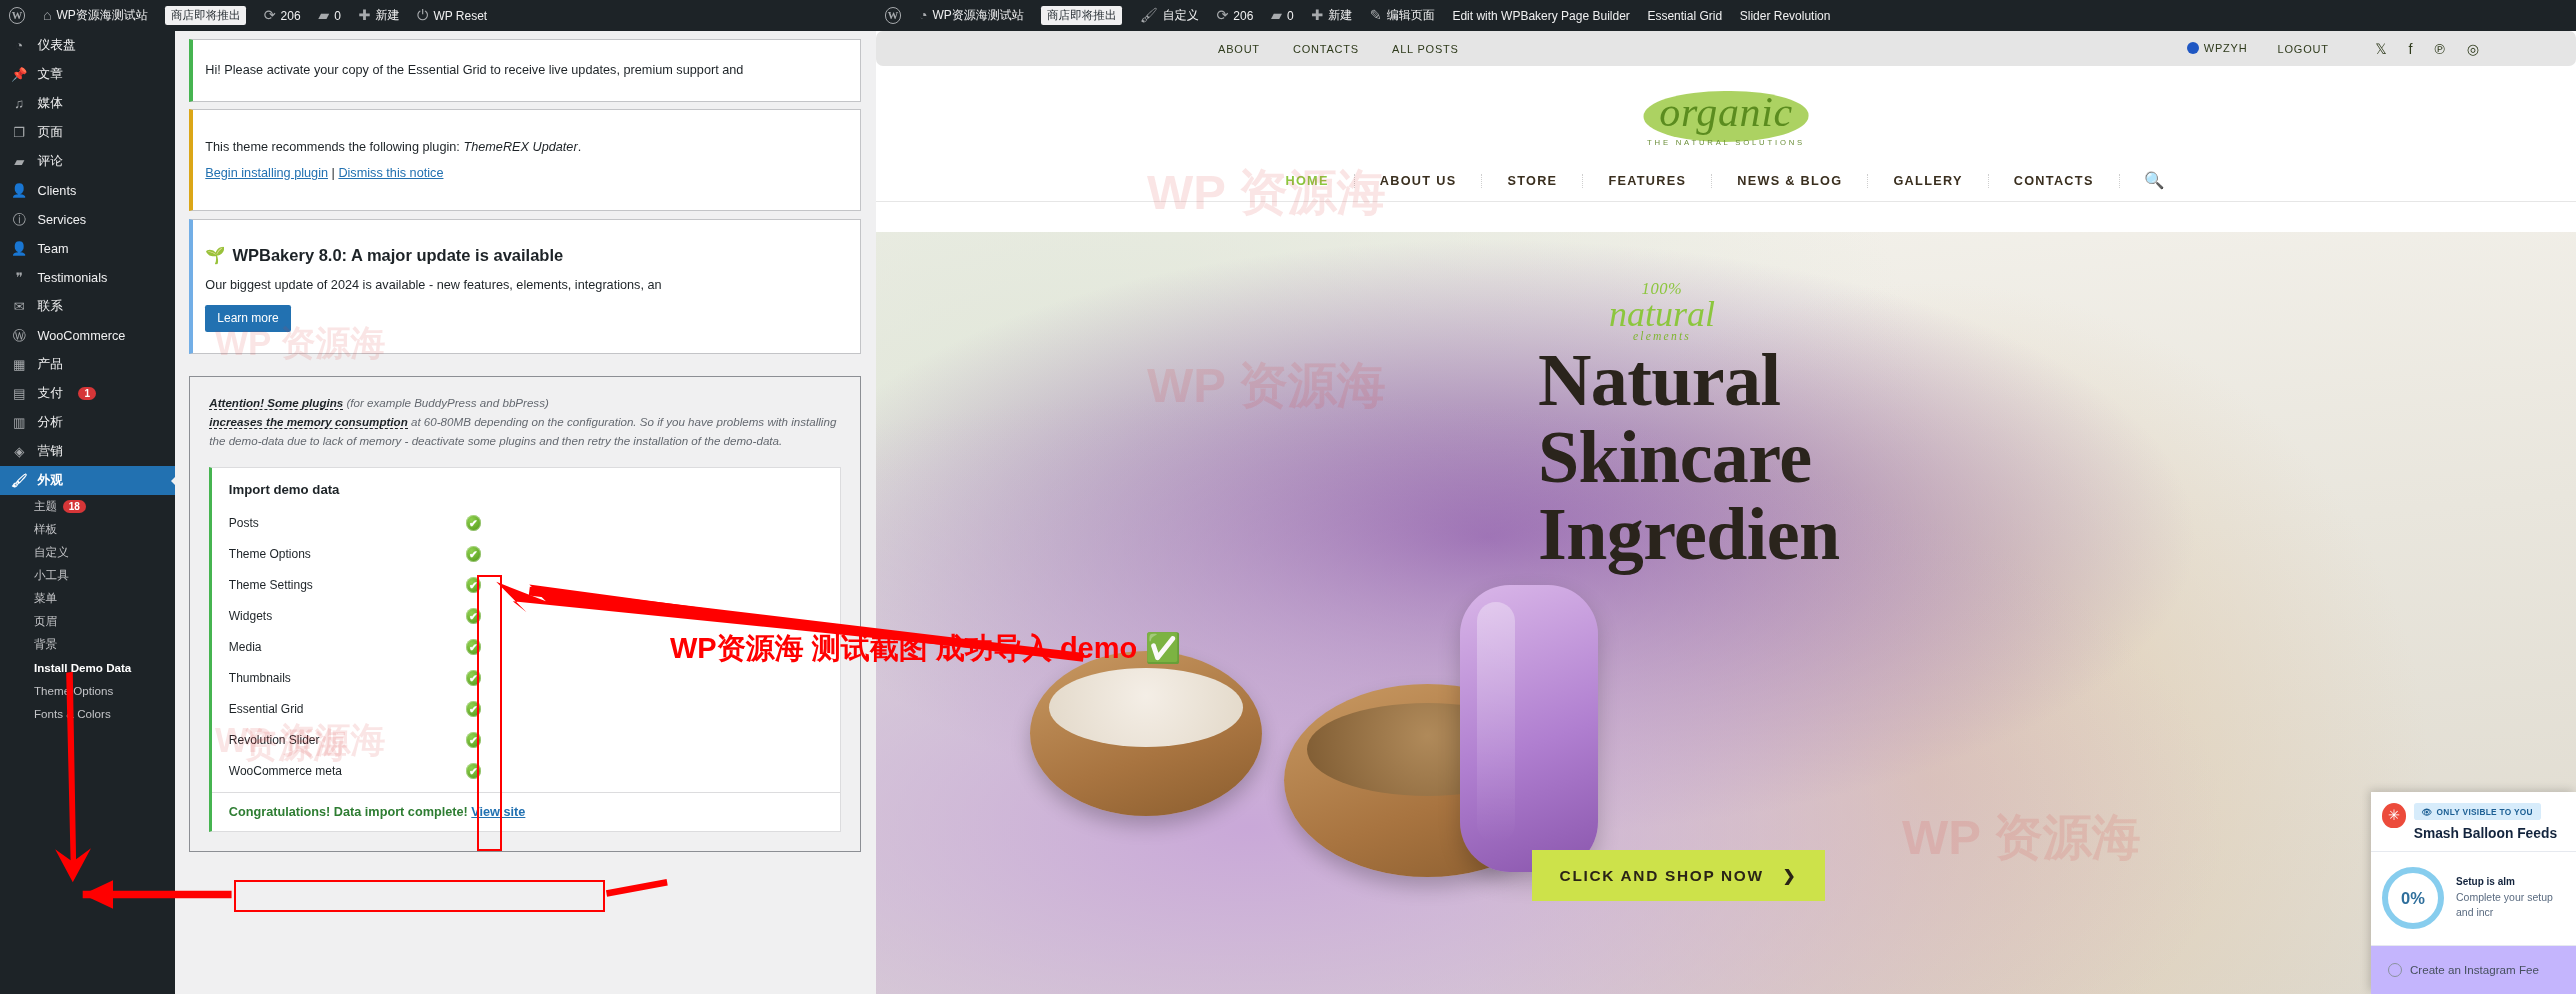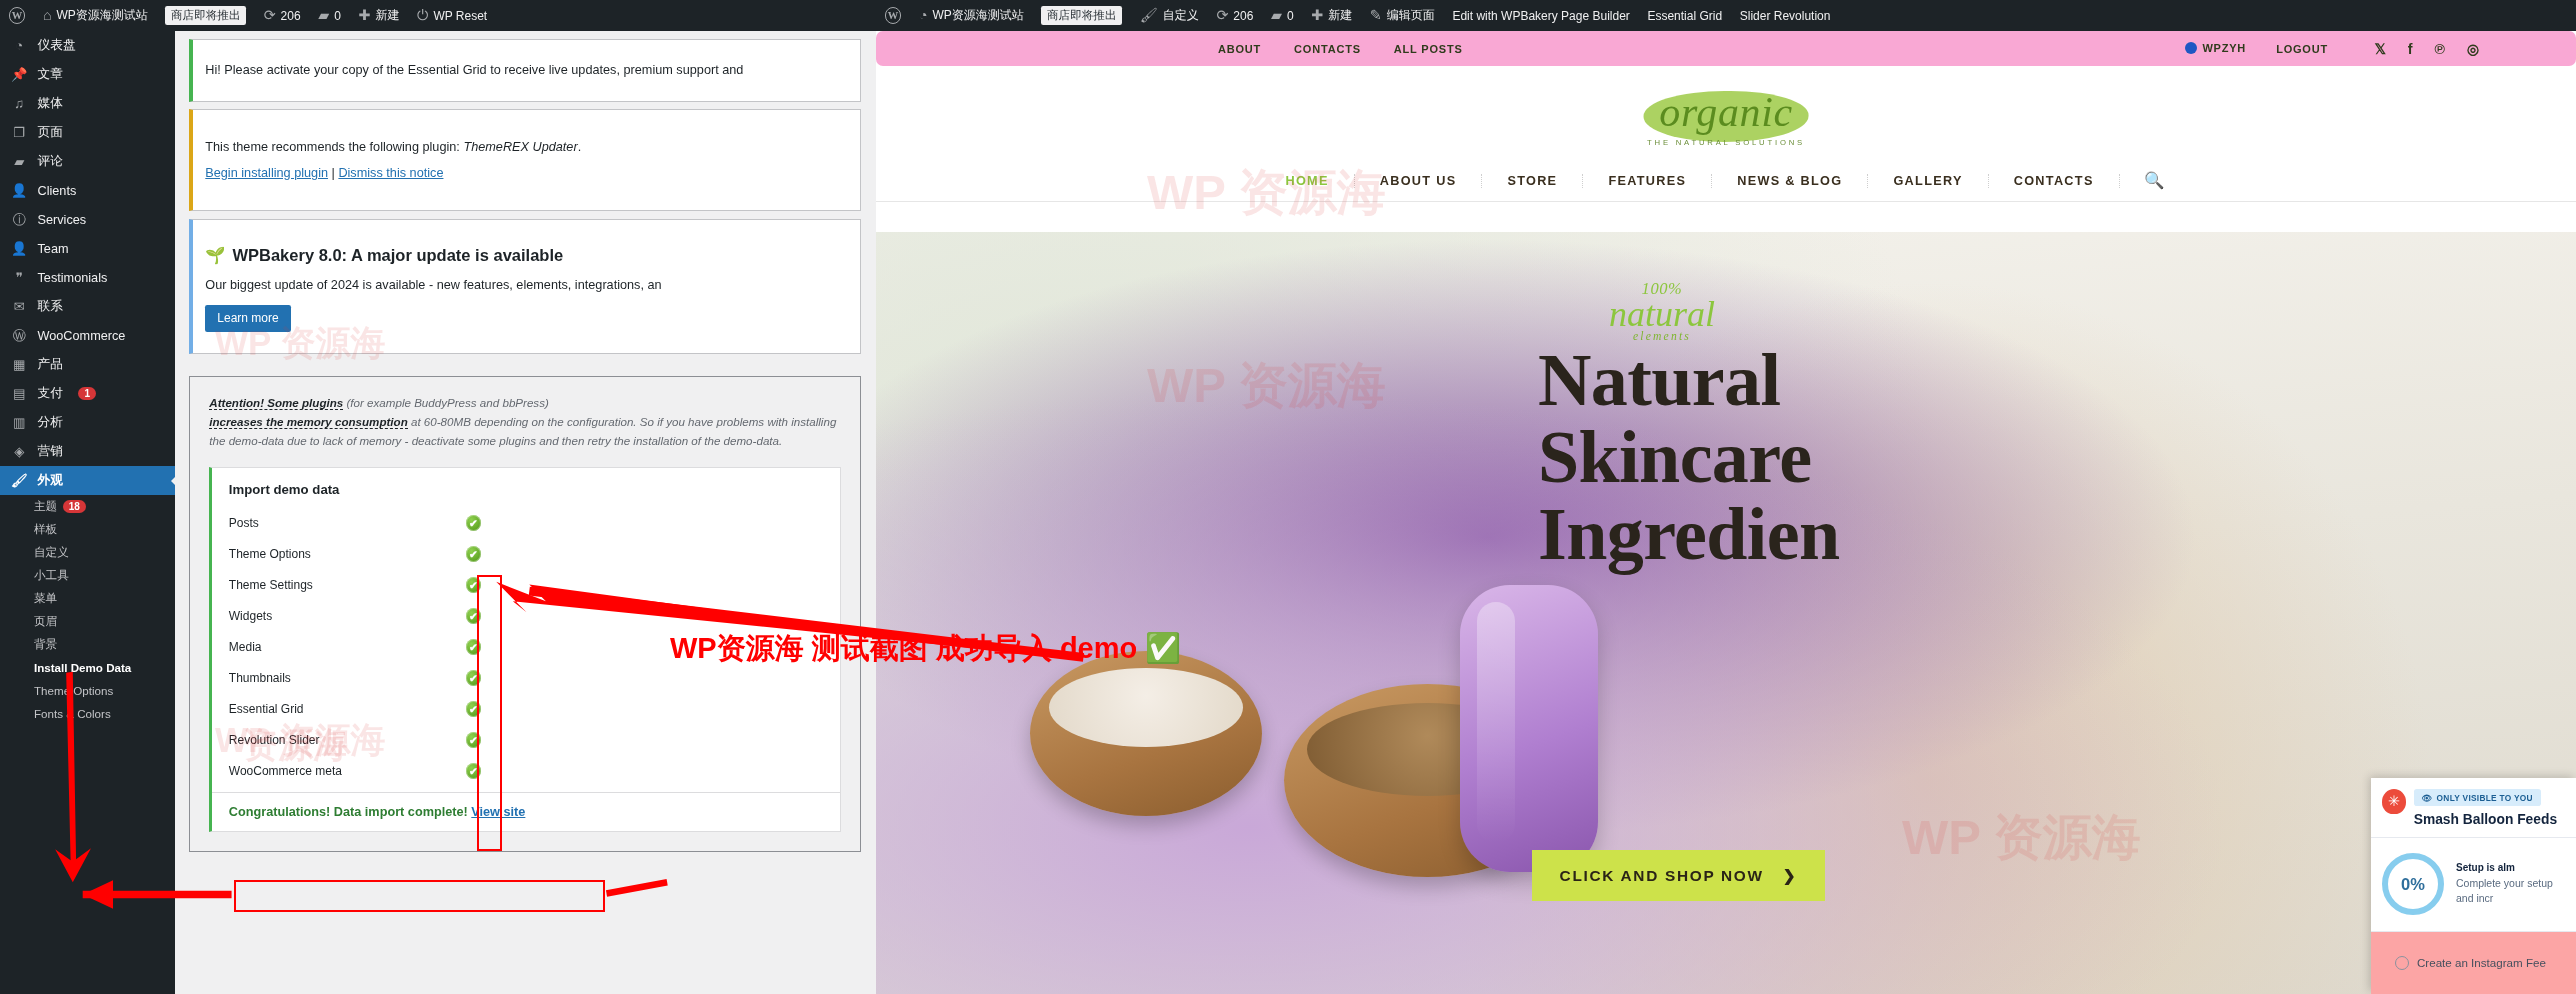--- a/index.html
+++ b/index.html
@@ -131,23 +131,23 @@
   .done-bar a { color: #2271b1; }
   
   .redbox { position: absolute; border: 2.8px solid #f00; z-index: 60; pointer-events:none; }
   
   .site {
     position: absolute; top: 31px; left: 876px;
     width: 1700px; height: 963px; background: #fff;
     overflow: hidden; z-index: 25;
   }
   .greenbar {
-    height: 35px; background: #f9a8d4;
+    height: 35px; background: #e5e5e5;
     display: flex; align-items: center;
-    font-size: 11px; letter-spacing: 0.8px; font-weight: 700;
+    font-size: 11px; letter-spacing: 0.8px; font-weight: 400;
     color: #2f3b1c;
     border-radius: 7px;
   }
   .greenbar .gleft { display: flex; gap: 33px; margin-left: 342px; }
   .greenbar .gright { display: flex; gap: 30px; align-items:center; margin-left: auto; margin-right: 96px; }
   .soc { display: flex; gap: 21px; font-size: 14.3px; margin-left: 16.5px; }
   .wpzyh-dot {
     width: 12px; height: 12px; border-radius: 50%;
     background: #1f57c3; display: inline-block; margin-right: 5px;
     vertical-align: -1.7px;
@@ -241,21 +241,21 @@
   }
   .sbp-title { font-size: 13.8px; font-weight: 700; color: #13243d; margin-top: 5.5px; white-space: nowrap;}
   .sbp-body { border-top: 0.6px solid #e6e9ef; padding: 15.4px 11px; display: flex; gap: 12px; align-items: center;}
   .ring {
     width: 62px; height: 62px; border-radius: 50%;
     border: 6px solid #87cdee; display: flex; align-items: center; justify-content: center;
     color: #2f6f9c; font-size: 16.5px; font-weight: 700; flex: 0 0 62px;
   }
   .sbp-body h5 { font-size: 10px; color: #13243d; }
   .sbp-body p { font-size: 10.5px; color: #5a6b80; line-height: 1.45; margin-top: 3.3px;}
-  .sbp-foot { background: #fca5a5; border-top: 0.6px solid #e6e9ef; padding: 24px; display:flex; align-items:center; gap:7.7px;}
+  .sbp-foot { background: #c4b5fd; border-top: 0.6px solid #e6e9ef; padding: 17px; display:flex; align-items:center; gap:7.7px;}
   .radio { width: 14.3px; height: 14.3px; border-radius: 50%; border: 1.7px solid #8a929e; flex:0 0 14.3px;}
   .sbp-foot span { font-size: 11.6px; color: #46505e; white-space: nowrap;}
   
   .wm {
     position: absolute; color: rgba(214,54,56,.13);
     font-size: 35px; font-weight: 700; pointer-events: none;
     z-index: 45; white-space: nowrap;
   }
   .wm.big { font-size: 49px; }
   .ann-text {

